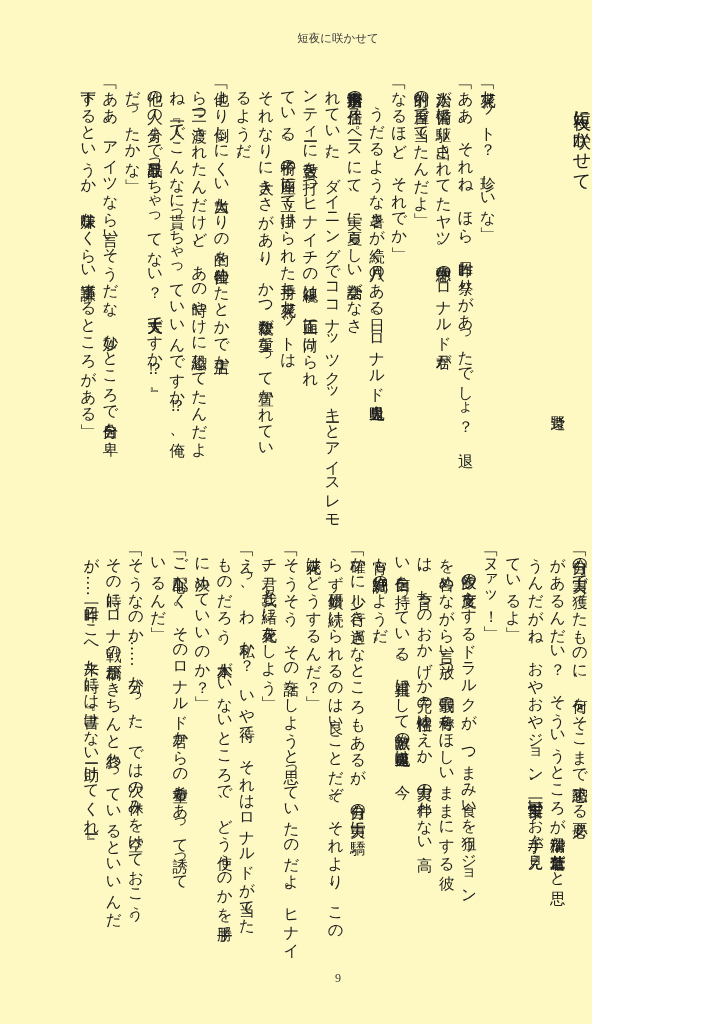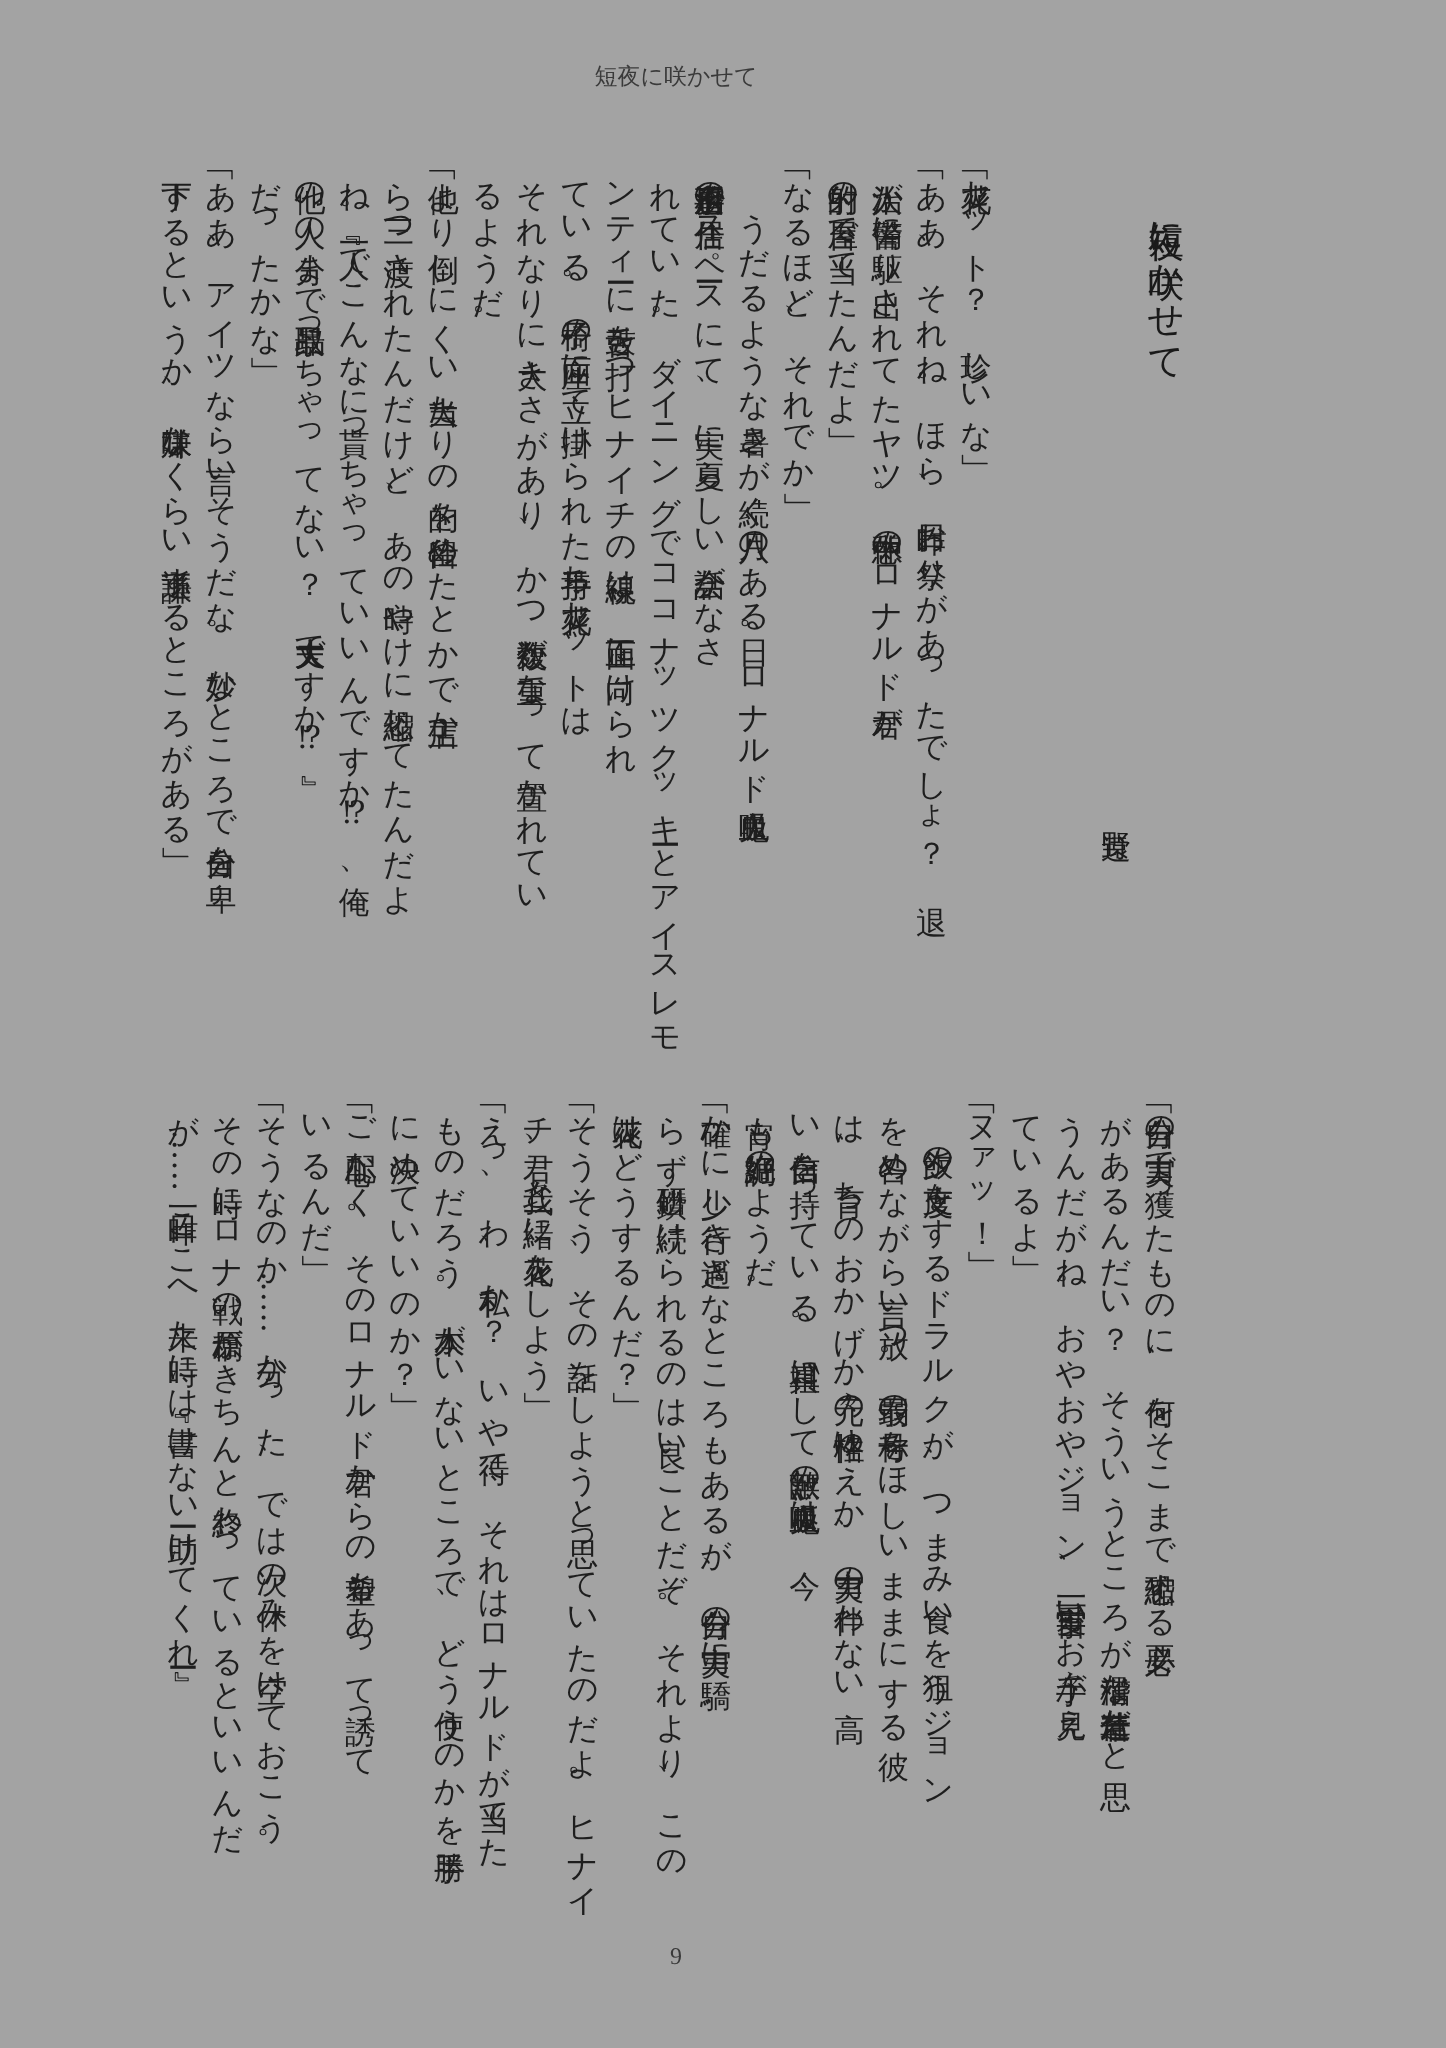--- a/index.html
+++ b/index.html
@@ -2,23 +2,23 @@
 <html><head>
   <meta charset="utf-8">
   <style>
     html, body {
       margin: 0;
       padding: 0;
       background: #ffffff;
     }
     .page {
       position: relative;
-      width: 723px;
+      width: 592px;
       height: 1024px;
-      background: #a3a3a3;
+      background: #fef9c3;
       overflow: hidden;
       font-family: "DejaVu Serif", "Liberation Serif", serif;
       color: #1e1e1e;
     }
     .running-header {
       position: absolute;
       top: 31px;
       left: 0;
       width: 676px;
       text-align: center;

